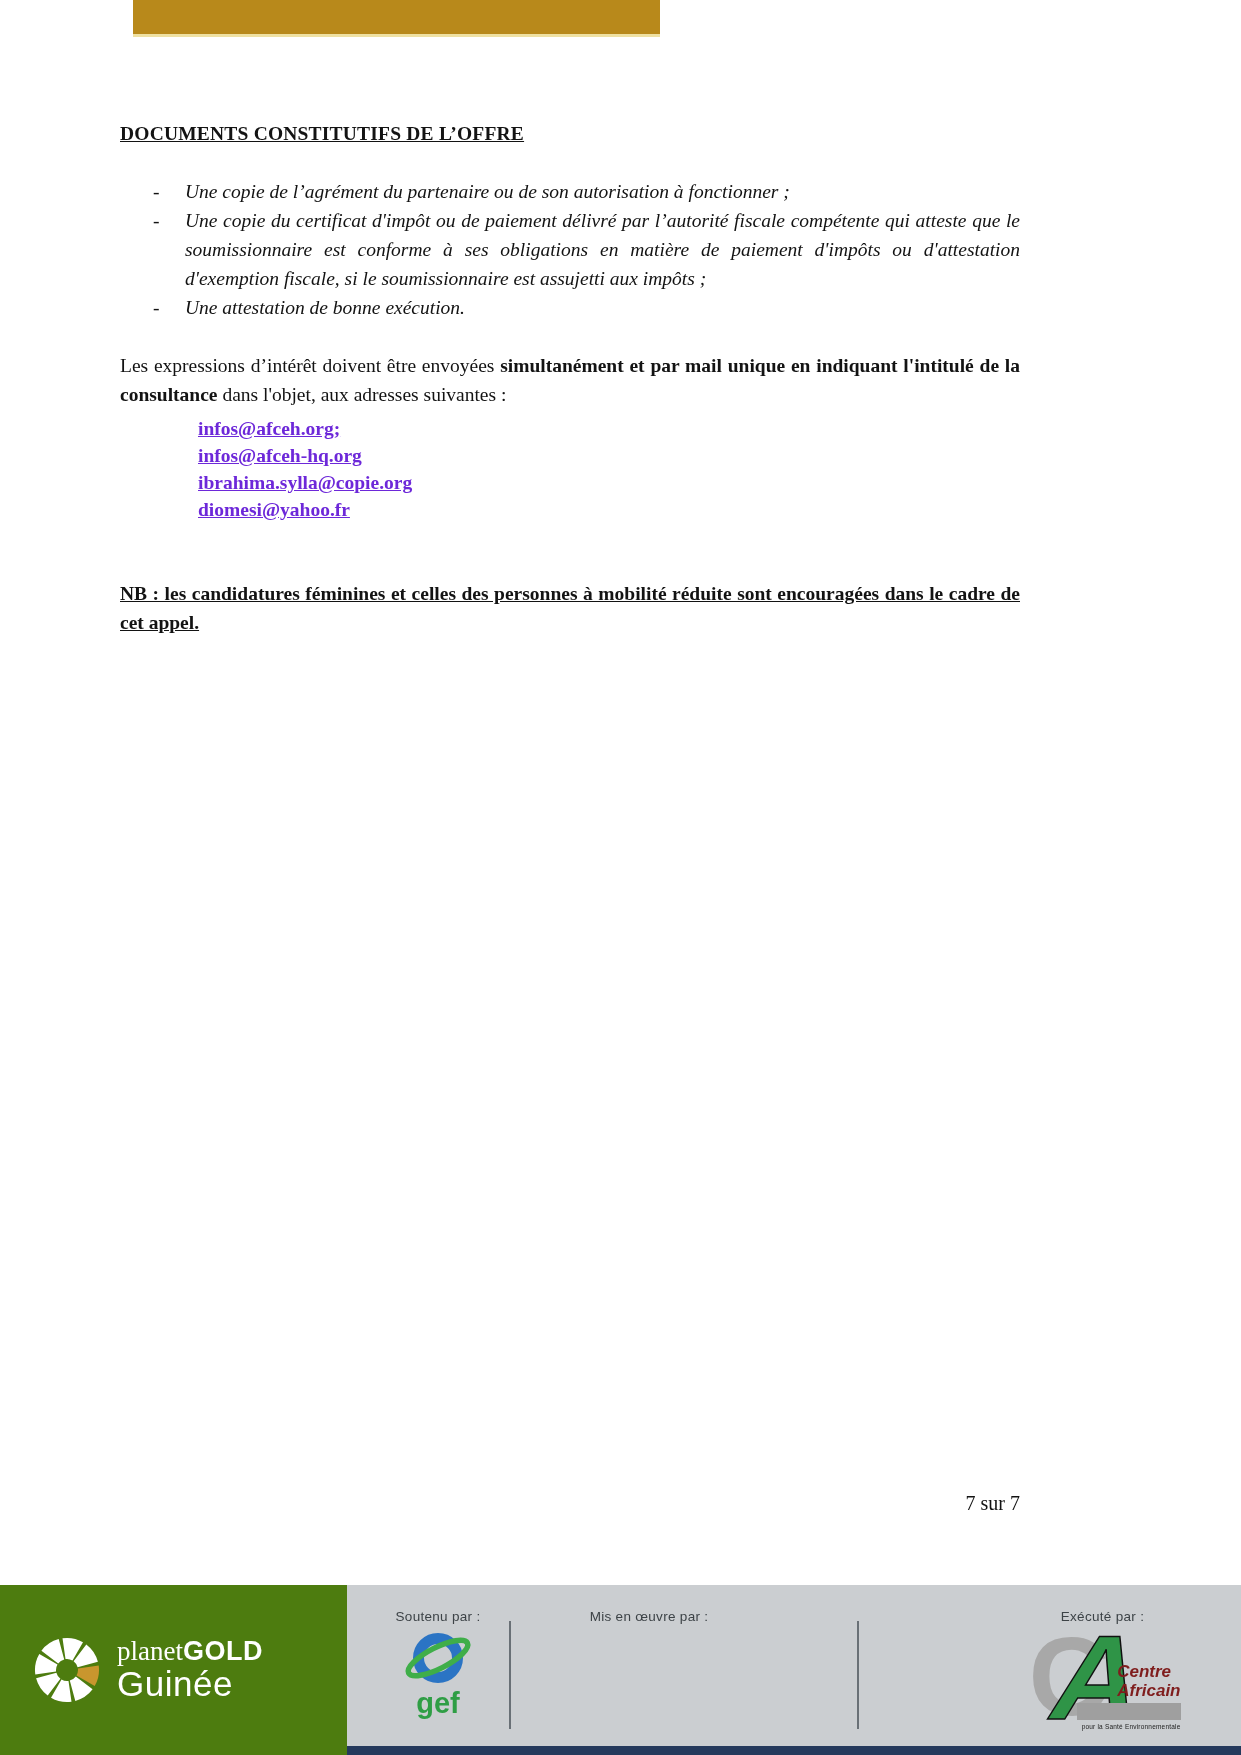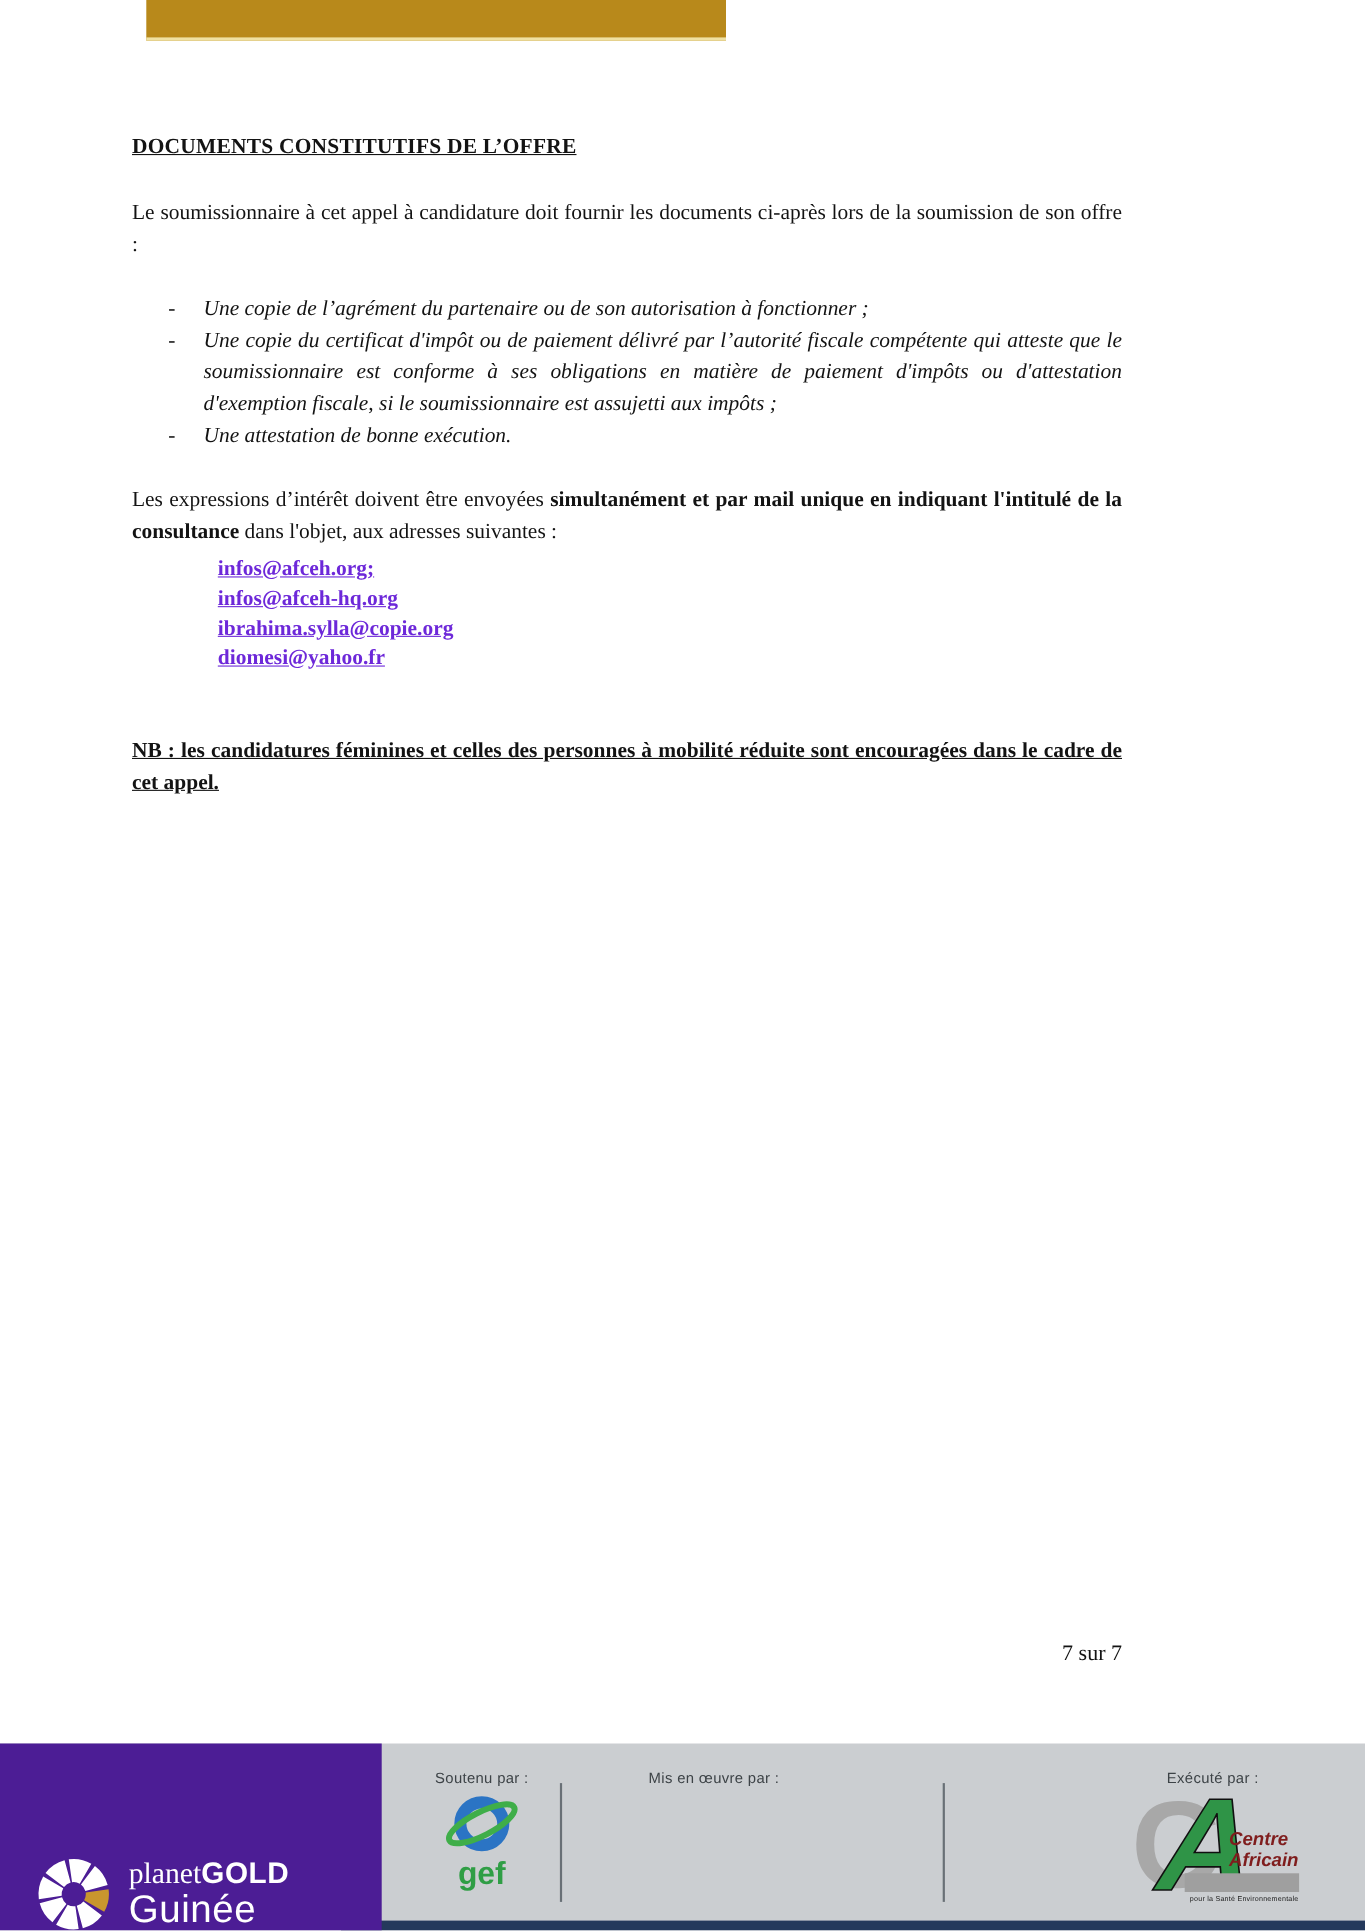--- a/index.html
+++ b/index.html
@@ -38,22 +38,22 @@
     position:absolute;left:120px;top:1492px;width:900px;text-align:right;
     font-size:20px;
   }
   
   .footer{
     position:absolute;left:0;bottom:0;width:1241px;height:170px;
     background:#cbced1;font-family:"Liberation Sans", sans-serif;
   }
   .navy-strip{position:absolute;left:310px;right:0;bottom:0;height:9px;background:#24395c;z-index:2;}
   .pg-block{
-    position:absolute;left:0;top:0;width:347px;height:100%;background:#4c1d95;
-    display:flex;align-items:flex-end;z-index:3;
+    position:absolute;left:0;top:0;width:347px;height:100%;background:#4d7c0f;
+    display:flex;align-items:center;z-index:3;
   }
   .pg-icon{margin-left:34px;width:66px;height:66px;}
   .pg-text{margin-left:17px;color:#ffffff;}
   .pg-line1{font-size:27px;line-height:28px;}
   .pg-line1 .pg-serif{font-family:"Liberation Serif", serif;}
   .pg-line1 b{font-family:"Liberation Sans", sans-serif;font-weight:bold;letter-spacing:.5px;}
   .pg-line2{font-size:35px;line-height:38px;font-weight:normal;letter-spacing:.5px;}
   .divider{position:absolute;top:36px;bottom:26px;width:2px;background:#697076;}
   .div-1{left:509px;} .div-2{left:857px;}
   .sec{position:absolute;top:0;height:100%;text-align:center;}
@@ -88,21 +88,20 @@
   .ca-tiny{position:absolute;right:2px;top:97px;font-size:6.5px;color:#1c1c1c;letter-spacing:.2px;}
 </style>
 </head>
 <body>
 
 <div class="gold-bar"></div>
 
 <div class="content">
   <h1 class="doc-title">DOCUMENTS CONSTITUTIFS DE L’OFFRE</h1>
 
-  <p class="para intro">Le soumissionnaire à cet appel à candidature doit fournir les documents ci-après lors de la soumission de son offre :</p>
 
   <ul class="bullets">
     <li>Une copie de l’agrément du partenaire ou de son autorisation à fonctionner ;</li>
     <li>Une copie du certificat d'impôt ou de paiement délivré par l’autorité fiscale compétente qui atteste que le soumissionnaire est conforme à ses obligations en matière de paiement d'impôts ou d'attestation d'exemption fiscale, si le soumissionnaire est assujetti aux impôts ;</li>
     <li>Une attestation de bonne exécution.</li>
   </ul>
 
   <p class="para mail-para"><span>Les expressions d’intérêt doivent être envoyées </span><b>simultanément et par mail unique en indiquant l'intitulé de la consultance</b><span> dans l'objet, aux adresses suivantes :</span></p>
 
   <div class="emails">

